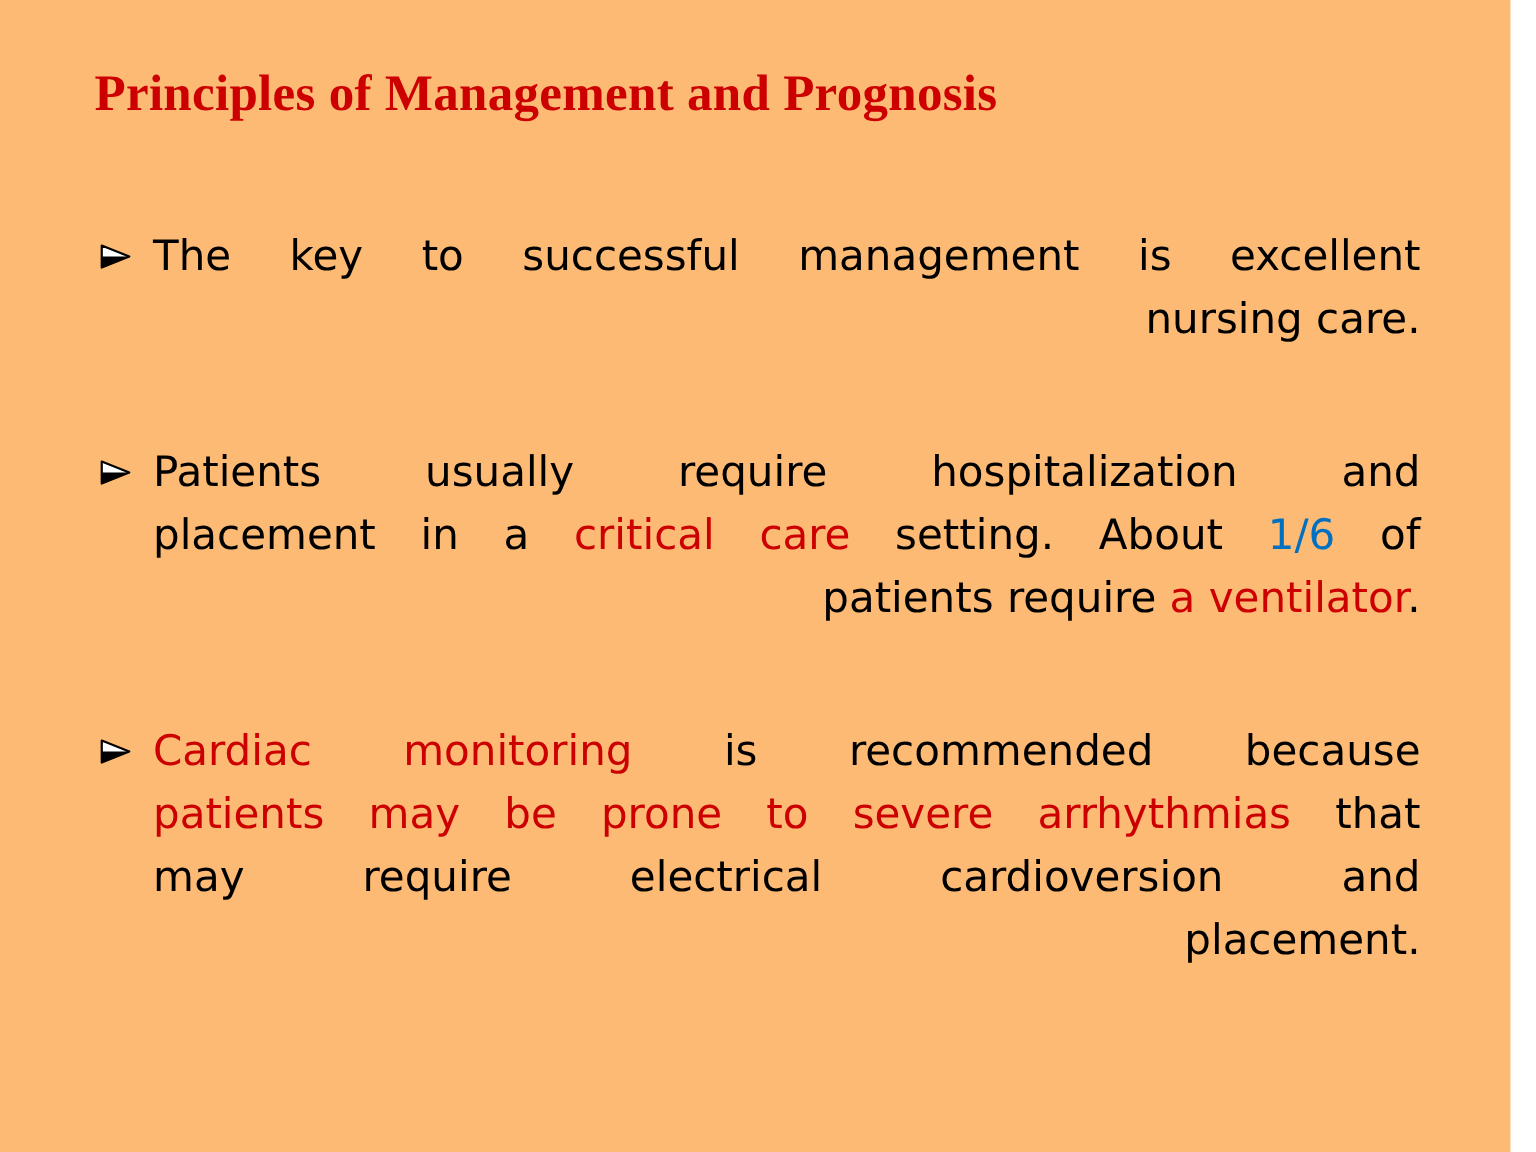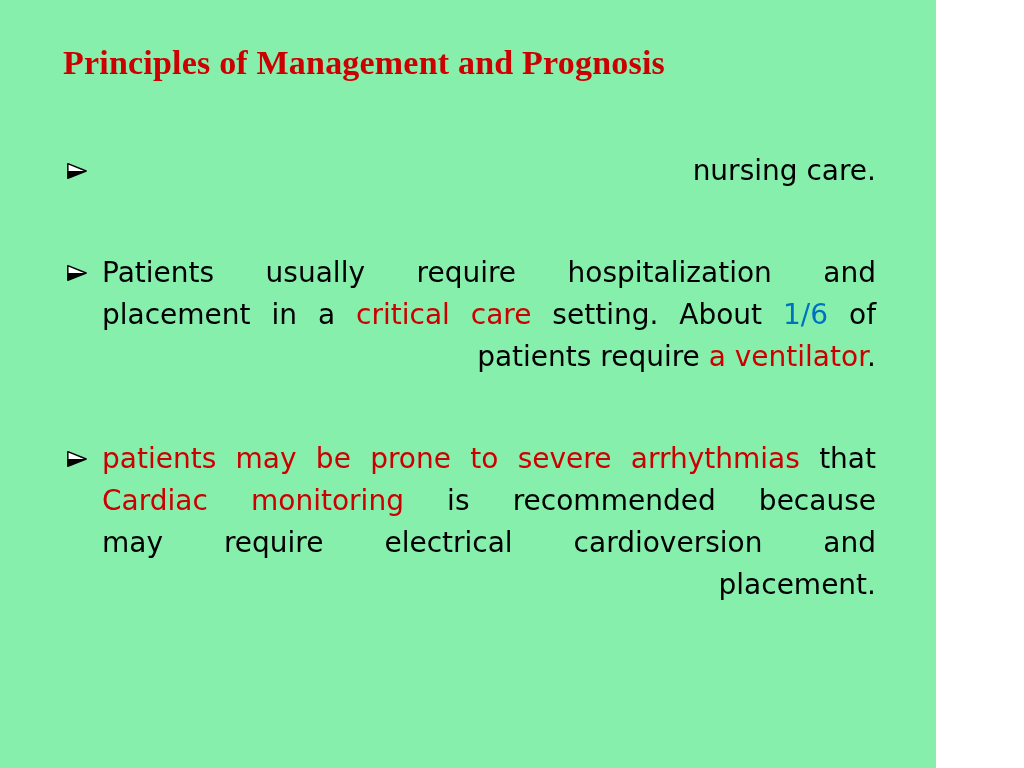--- a/index.html
+++ b/index.html
@@ -2,23 +2,23 @@
 <html style="--title-red: #cc0000; --red: #cc0000; --blue: #0070c0; --body: #000000;"><head>
 <meta charset="utf-8">
 <style>
   html, body {
     margin: 0;
     padding: 0;
     background: #ffffff;
   }
   .slide {
     position: relative;
-    width: 936px;
+    width: 1007px;
     height: 768px;
-    background: #86efac;
+    background: #fdba74;
     overflow: hidden;
     font-family: "DejaVu Sans", "Liberation Sans", sans-serif;
     color: var(--body, #000);
   }
   .title {
     position: absolute;
     left: 63px;
     top: 44px;
     font-family: "Liberation Serif", "DejaVu Serif", serif;
     font-weight: bold;
@@ -68,39 +68,40 @@
 <div class="slide">
   <div class="title">Principles of Management and Prognosis</div>
   <div class="bullets">
       <div class="bullet">
         <span class="marker">
           <svg viewBox="0 0 24 24" width="22" height="22">
             <path d="M2 4 L22 12 L2 20 Z" fill="#ffffff" stroke="#000000" stroke-width="1.6" stroke-linejoin="round"></path>
             <path d="M2 12 L22 12 L2 20 Z" fill="#000000"></path>
           </svg>
         </span>
+        <div class="line justify"><span class="seg seg-normal">The key to successful management is excellent</span></div>
         <div class="line"><span class="seg seg-normal">nursing care.</span></div>
       </div>
       <div class="bullet">
         <span class="marker">
           <svg viewBox="0 0 24 24" width="22" height="22">
             <path d="M2 4 L22 12 L2 20 Z" fill="#ffffff" stroke="#000000" stroke-width="1.6" stroke-linejoin="round"></path>
             <path d="M2 12 L22 12 L2 20 Z" fill="#000000"></path>
           </svg>
         </span>
         <div class="line justify"><span class="seg seg-normal">Patients usually require hospitalization and</span></div>
         <div class="line justify"><span class="seg seg-normal">placement in a </span><span class="seg seg-red-italic">critical care</span><span class="seg seg-normal"> setting. About </span><span class="seg seg-blue">1/6</span><span class="seg seg-normal"> of</span></div>
         <div class="line"><span class="seg seg-normal">patients require </span><span class="seg seg-red-italic">a ventilator</span><span class="seg seg-normal">.</span></div>
       </div>
       <div class="bullet">
         <span class="marker">
           <svg viewBox="0 0 24 24" width="22" height="22">
             <path d="M2 4 L22 12 L2 20 Z" fill="#ffffff" stroke="#000000" stroke-width="1.6" stroke-linejoin="round"></path>
             <path d="M2 12 L22 12 L2 20 Z" fill="#000000"></path>
           </svg>
         </span>
+        <div class="line justify"><span class="seg seg-red-italic">Cardiac monitoring</span><span class="seg seg-normal"> is recommended because</span></div>
         <div class="line justify"><span class="seg seg-red-italic">patients may be prone to severe arrhythmias</span><span class="seg seg-normal"> that</span></div>
-        <div class="line justify"><span class="seg seg-red-italic">Cardiac monitoring</span><span class="seg seg-normal"> is recommended because</span></div>
         <div class="line justify"><span class="seg seg-normal">may require electrical cardioversion and</span></div>
         <div class="line"><span class="seg seg-normal">placement.</span></div>
       </div>
     </div>
 </div>
 
 </body></html>

